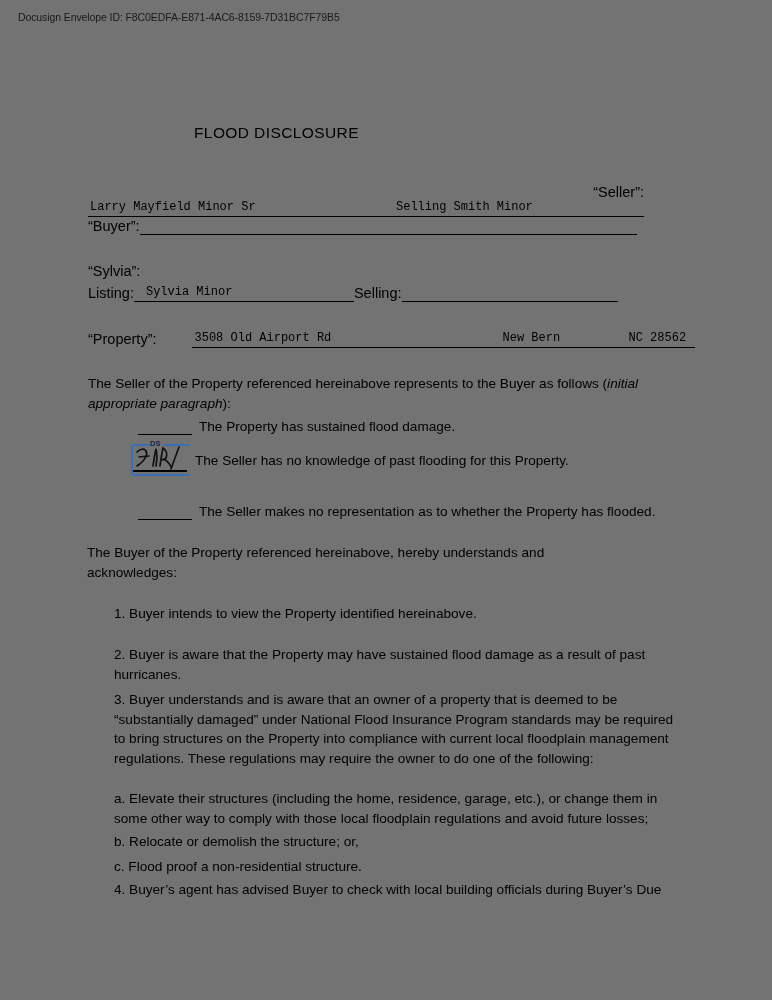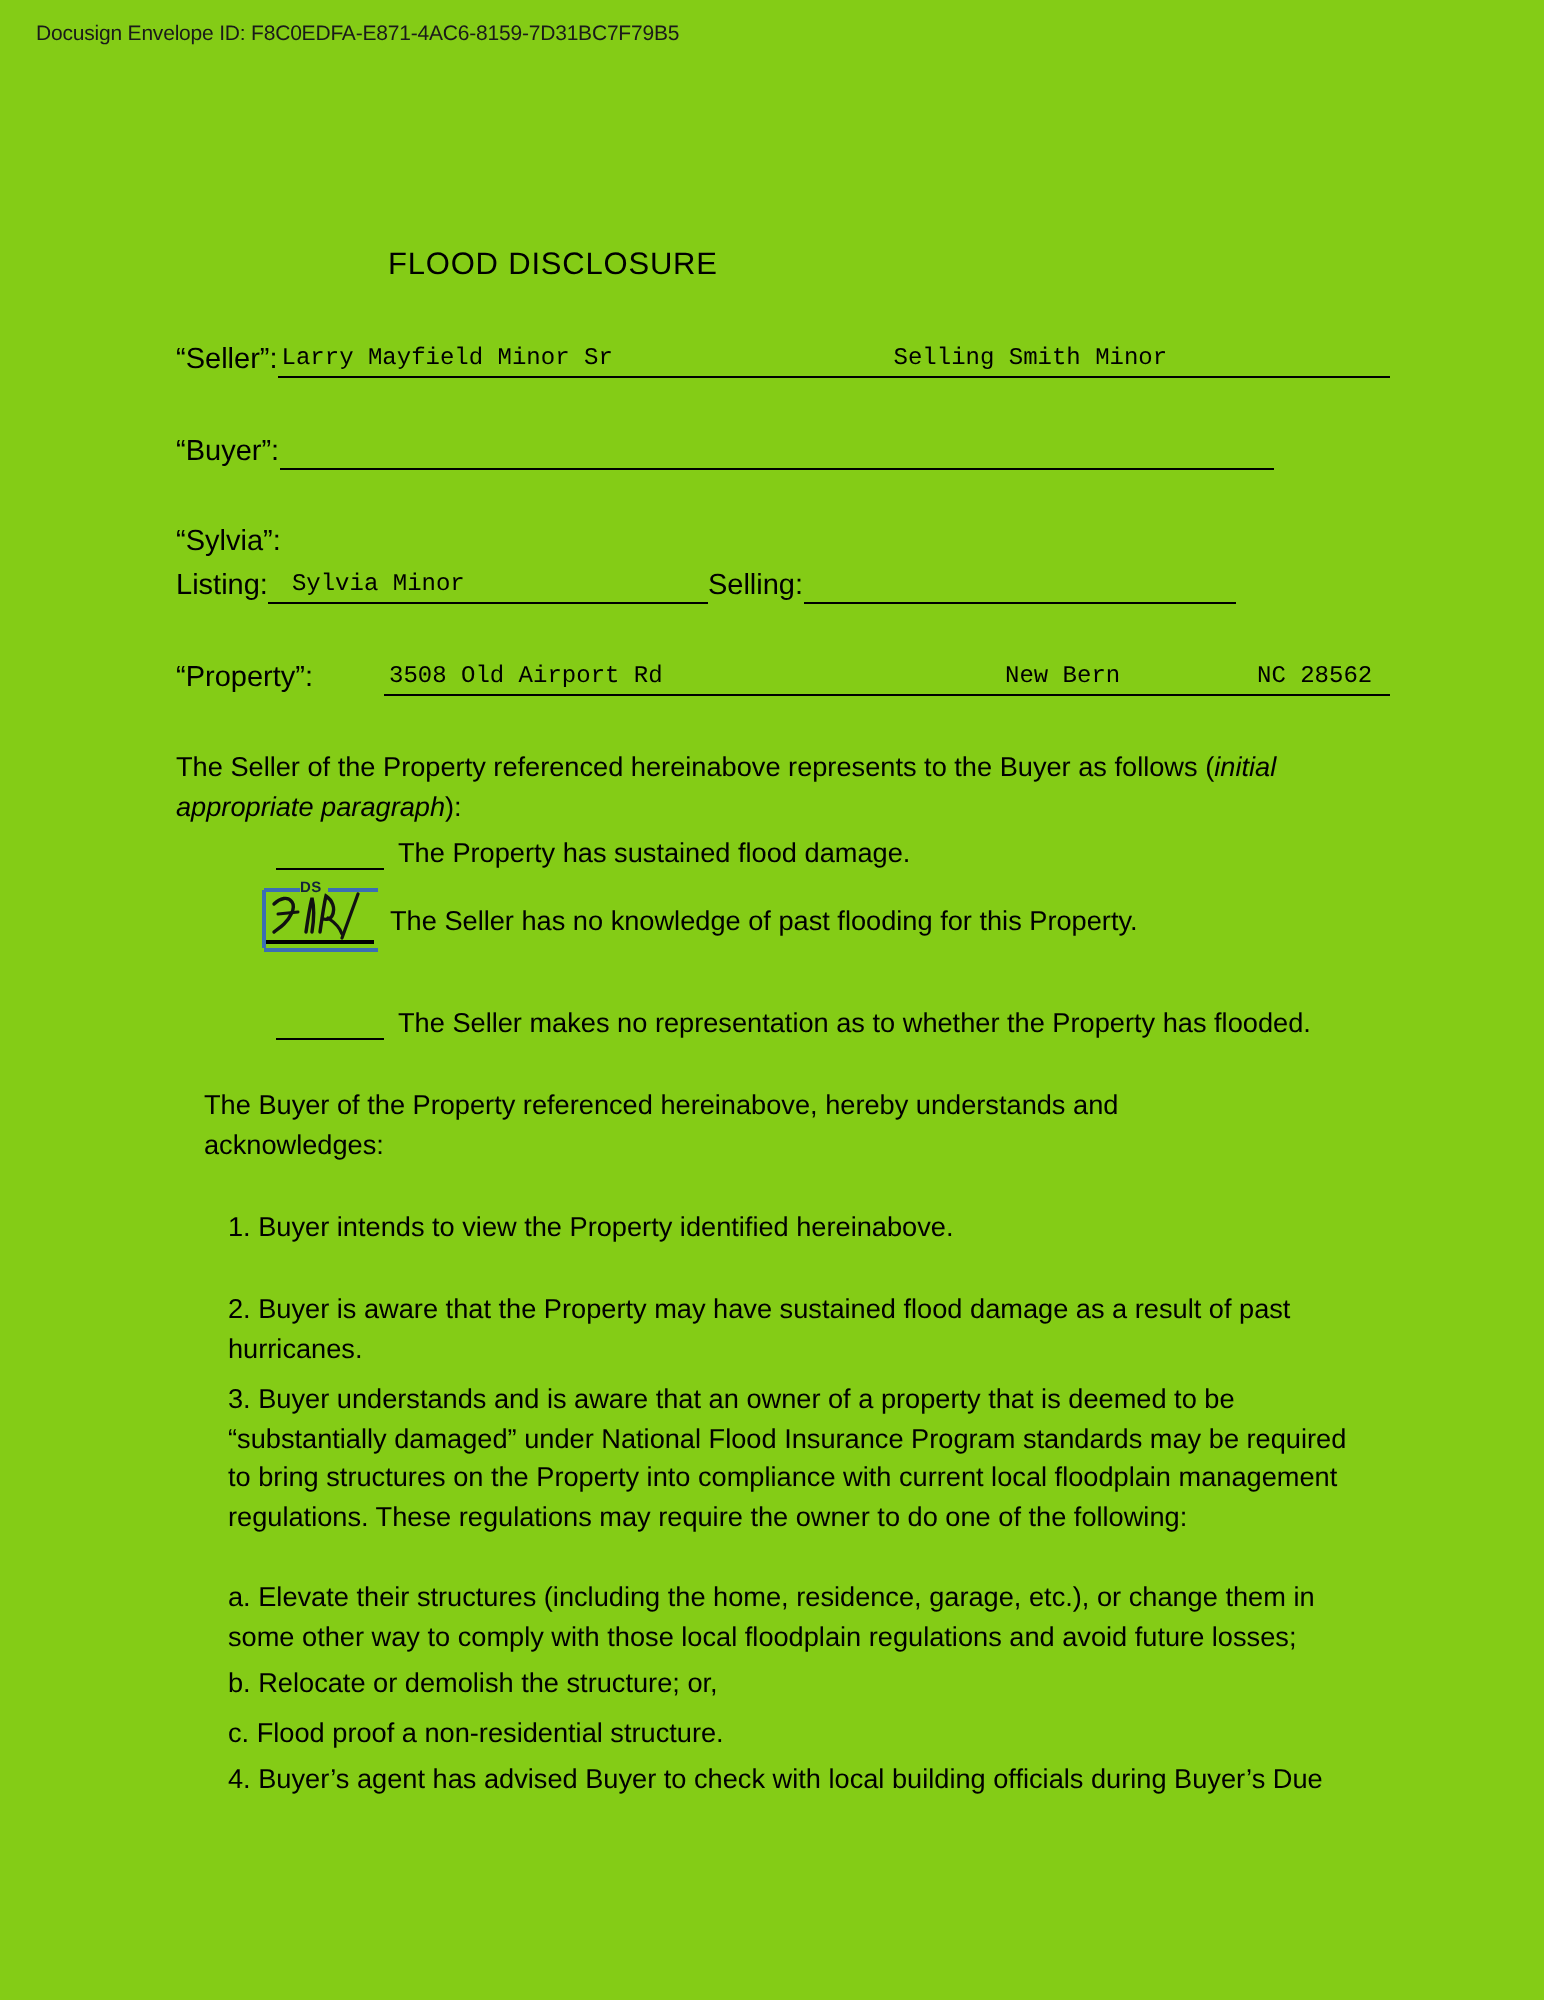--- a/index.html
+++ b/index.html
@@ -12,21 +12,21 @@
     height: 1000px;
     position: relative;
     font-family: "Liberation Sans", sans-serif;
     color: #000000;
     overflow: hidden;
   }
 
   .page {
     position: absolute;
     inset: 0;
-    background: #84cc16;
+    background: #737373;
   }
 
   
   .envelope-id {
     position: absolute;
     left: 18px;
     top: 11px;
     font-size: 10.5px;
     letter-spacing: -0.1px;
     white-space: nowrap;
@@ -70,21 +70,21 @@
     box-sizing: border-box;
     overflow: visible;
   }
   .blank .typed {
     position: absolute;
     bottom: 1px;
     white-space: pre;
   }
 
   
-  #seller-row { left: 88px; top: 172px; }
+  #seller-row { left: 88px; top: 184px; flex-direction: column; }
   #seller-row .blank { width: 556px; text-align: center; }
   #seller-row .seller-1 { left: 2px; }
   #seller-row .seller-2 { left: 308px; }
 
   
   #buyer-row { left: 88px; top: 218px; }
   #buyer-row .blank { width: 497px; }
 
   
   #agent-label {
@@ -109,21 +109,21 @@
   
   .body-text {
     position: absolute;
     font-size: 13.6px;
     line-height: 19.5px;
     color: #000;
   }
   .body-text i { font-style: italic; }
 
   #intro-paragraph { left: 88px; top: 374px; width: 580px; }
-  #buyer-intro     { left: 102px; top: 543px; width: 520px; }
+  #buyer-intro     { left: 87px; top: 543px; width: 520px; }
 
   
   .option-line {
     position: absolute;
     display: flex;
     align-items: flex-end;
     white-space: nowrap;
   }
   .option-blank {
     display: inline-block;

